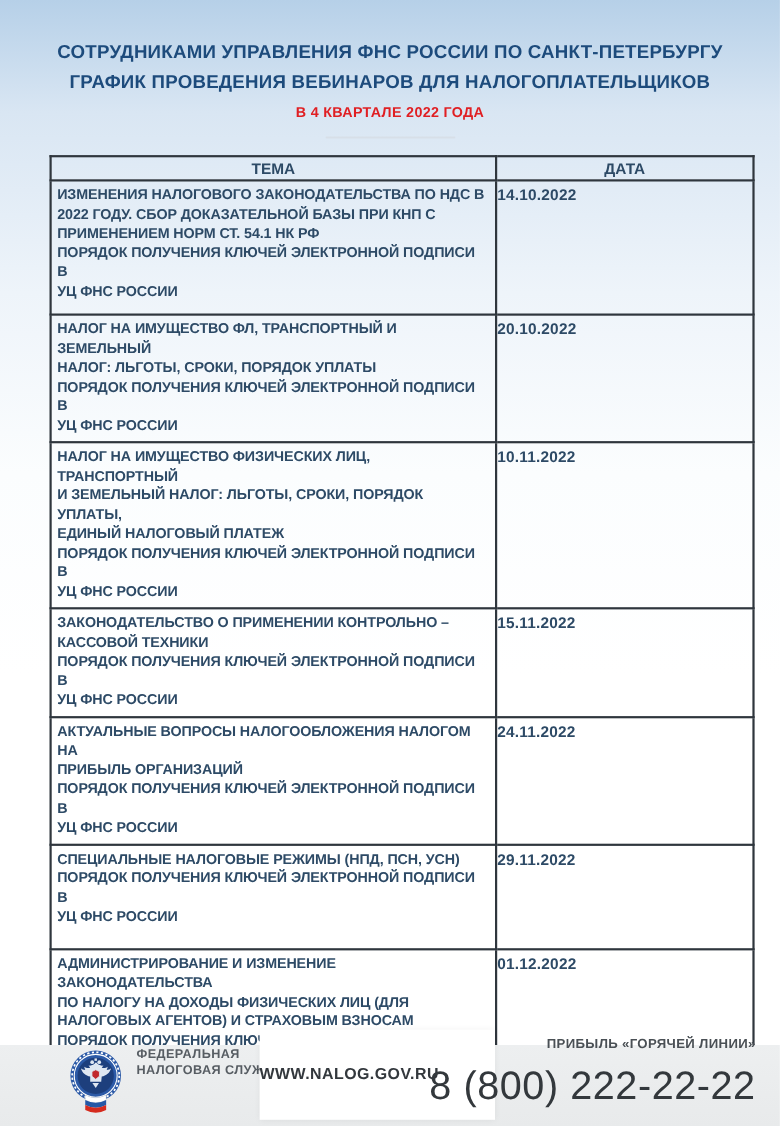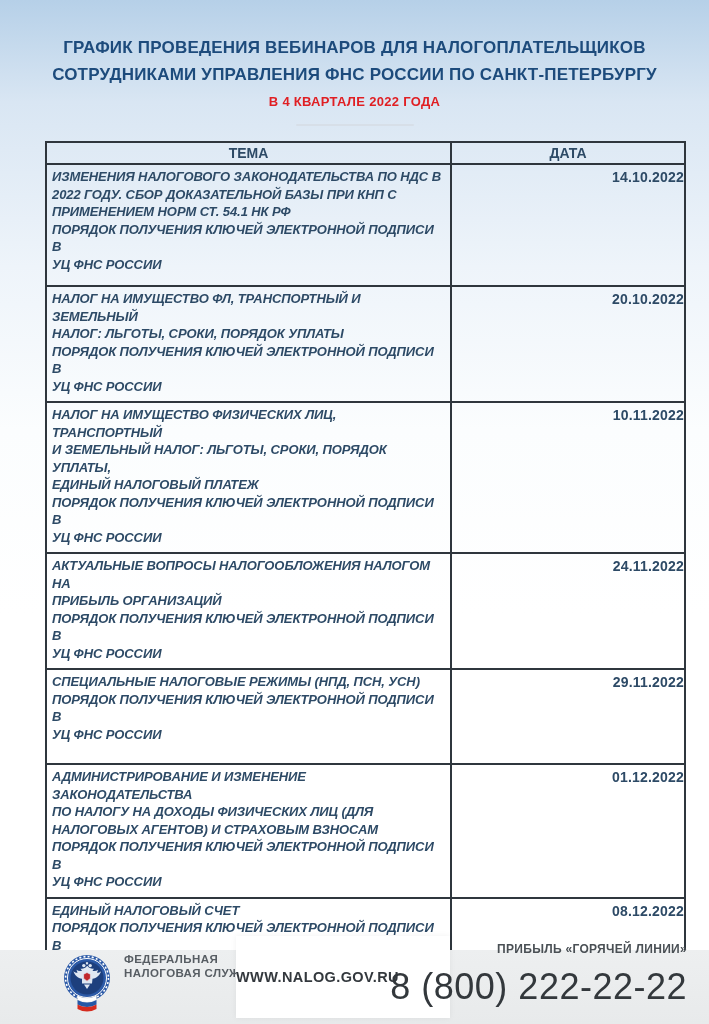--- a/index.html
+++ b/index.html
@@ -35,24 +35,24 @@
     color:var(--table-text);
     vertical-align:top;
   }
   table.schedule th{
     font-size:14px;font-weight:700;text-align:center;height:22px;padding:2px 12px;
   }
   col.col-topic{width:405px;}
   col.col-date{width:234px;}
   td.topic-cell{
     font-size:13px;font-weight:700;line-height:17.5px;
-    padding:3px 6px 6px 5px;white-space:pre-line;letter-spacing:-0.1px;font-style:italic;
+    padding:3px 6px 6px 5px;white-space:pre-line;letter-spacing:-0.1px;
   }
   td.date-cell{
-    font-size:14px;font-weight:700;text-align:right;padding-top:4px;letter-spacing:.2px;
+    font-size:14px;font-weight:700;text-align:left;padding-top:4px;letter-spacing:.2px;
   }
   tr.gap-sm td.topic-cell{padding-bottom:12px;}
   tr.gap-lg td.topic-cell{padding-bottom:20px;}
   .footer-bar{
     position:absolute;left:0;bottom:0;width:709px;height:74px;
     background:linear-gradient(180deg,#edeff0 0%,var(--footer-bar) 100%);
   }
   .footer-left{
     position:absolute;left:63px;bottom:10px;height:62px;display:flex;align-items:flex-start;gap:13px;
   }
@@ -74,22 +74,22 @@
     color:#4a5055;font-size:12px;font-weight:700;letter-spacing:.3px;
   }
   .phone-number{
     color:#33383c;font-size:36px;font-weight:400;letter-spacing:.5px;margin-top:10px;
   }
 </style>
 </head>
 <body>
 
 <div class="page-header">
+  <div class="title-line">СОТРУДНИКАМИ УПРАВЛЕНИЯ ФНС РОССИИ ПО САНКТ-ПЕТЕРБУРГУ</div>
   <div class="title-line">ГРАФИК ПРОВЕДЕНИЯ ВЕБИНАРОВ ДЛЯ НАЛОГОПЛАТЕЛЬЩИКОВ</div>
-  <div class="title-line">СОТРУДНИКАМИ УПРАВЛЕНИЯ ФНС РОССИИ ПО САНКТ-ПЕТЕРБУРГУ</div>
   <div class="subtitle-line">В 4 КВАРТАЛЕ 2022 ГОДА</div>
   <div class="header-divider"></div>
 </div>
 
 <div class="schedule-wrap">
   <table class="schedule">
     <colgroup>
       <col class="col-topic">
       <col class="col-date">
     </colgroup>
@@ -119,20 +119,27 @@
 
   <tr>
     <td class="topic-cell">НАЛОГ НА ИМУЩЕСТВО ФИЗИЧЕСКИХ ЛИЦ, ТРАНСПОРТНЫЙ
 И ЗЕМЕЛЬНЫЙ НАЛОГ: ЛЬГОТЫ, СРОКИ, ПОРЯДОК УПЛАТЫ,
 ЕДИНЫЙ НАЛОГОВЫЙ ПЛАТЕЖ
 ПОРЯДОК ПОЛУЧЕНИЯ КЛЮЧЕЙ ЭЛЕКТРОННОЙ ПОДПИСИ В
 УЦ ФНС РОССИИ</td>
     <td class="date-cell">10.11.2022</td>
   </tr>
 
+  <tr>
+    <td class="topic-cell">ЗАКОНОДАТЕЛЬСТВО О ПРИМЕНЕНИИ КОНТРОЛЬНО –
+КАССОВОЙ ТЕХНИКИ
+ПОРЯДОК ПОЛУЧЕНИЯ КЛЮЧЕЙ ЭЛЕКТРОННОЙ ПОДПИСИ В
+УЦ ФНС РОССИИ</td>
+    <td class="date-cell">15.11.2022</td>
+  </tr>
 
   <tr>
     <td class="topic-cell">АКТУАЛЬНЫЕ ВОПРОСЫ НАЛОГООБЛОЖЕНИЯ НАЛОГОМ НА
 ПРИБЫЛЬ ОРГАНИЗАЦИЙ
 ПОРЯДОК ПОЛУЧЕНИЯ КЛЮЧЕЙ ЭЛЕКТРОННОЙ ПОДПИСИ В
 УЦ ФНС РОССИИ</td>
     <td class="date-cell">24.11.2022</td>
   </tr>
 
   <tr class="gap-lg">

